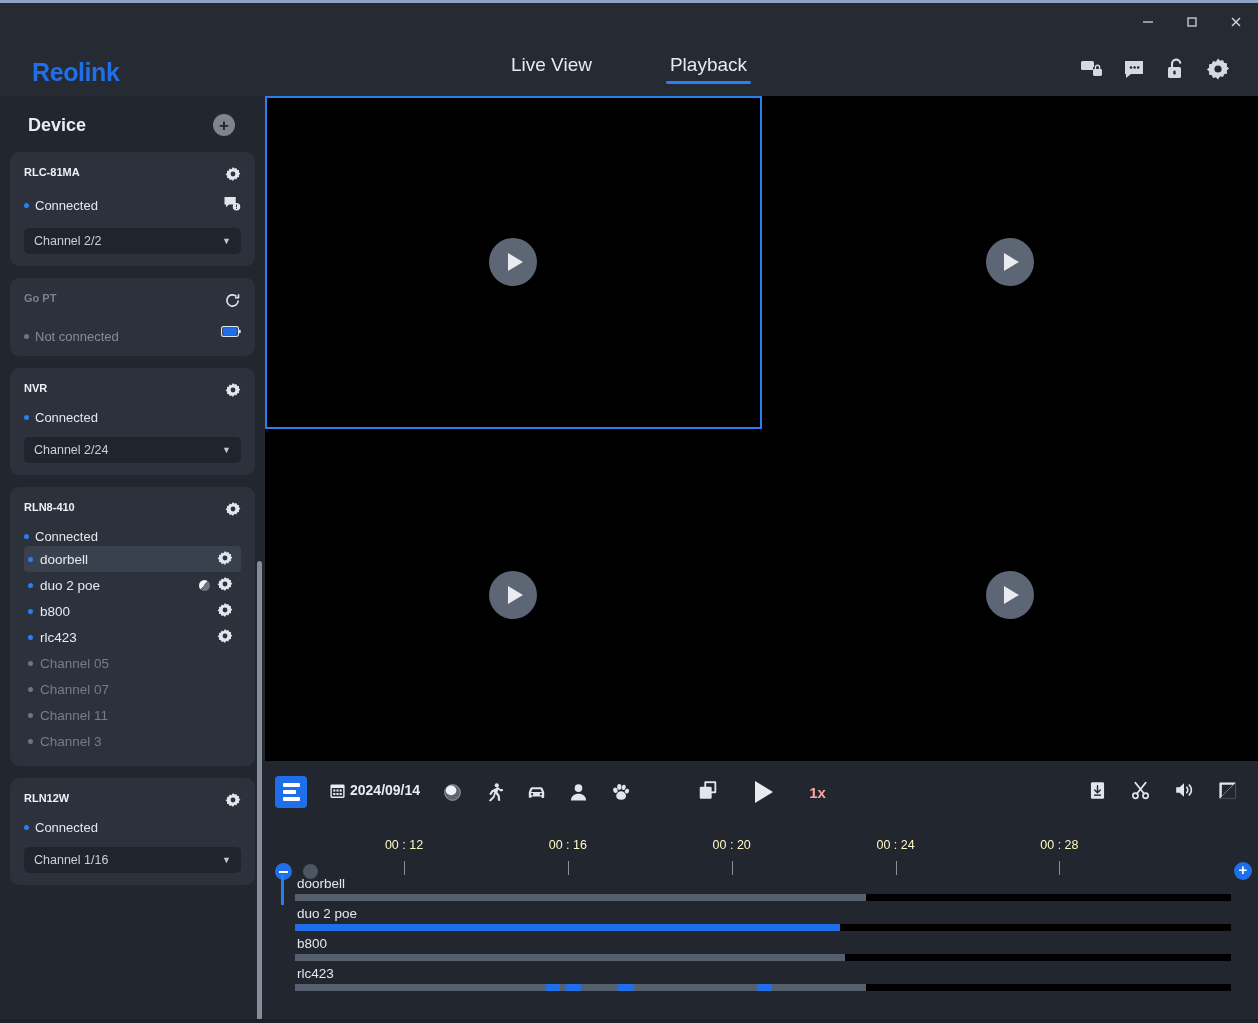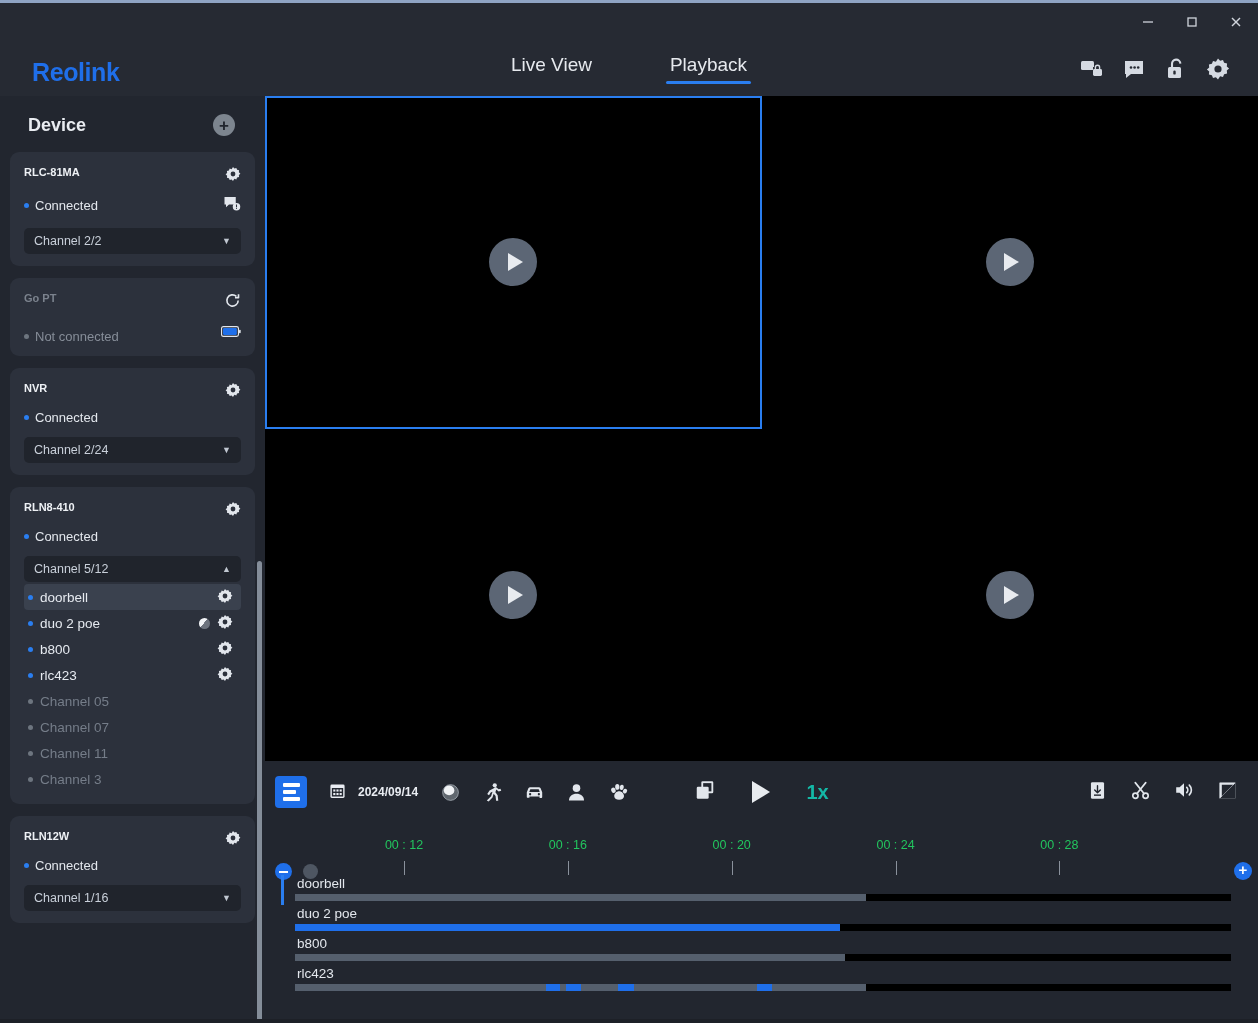--- a/index.html
+++ b/index.html
@@ -143,51 +143,51 @@
   .listbtn {
     width: 32px; height: 32px; background: #1f6fea; border-radius: 4px;
     margin-left: 10px; display: flex; flex-direction: column;
     align-items: center; justify-content: center; gap: 3px;
   }
   .listbtn i { display: block; background: #fff; height: 4px; border-radius: 1px; }
   .listbtn i:nth-child(1) { width: 17px; }
   .listbtn i:nth-child(2) { width: 13px; margin-right: 4px; }
   .listbtn i:nth-child(3) { width: 17px; }
   .datebox {
-    display: flex; align-items: center; gap: 12px; margin-left: 22px;
-    font-size: 12px; font-weight: bold; color: #e9ecf2;
+    display: flex; align-items: flex-start; gap: 4px; margin-left: 22px;
+    font-size: 14px; font-weight: bold; color: #e9ecf2;
   }
   .filters { display: flex; align-items: center; gap: 21px; margin-left: 22px; }
   .ficon { width: 21px; height: 21px; color: #e2e6ec; display: block; }
   .centerctl {
     position: absolute; left: 0; right: 0; margin: 0 auto;
     display: flex; align-items: center; justify-content: center; gap: 36px;
     pointer-events: none;
   }
   .centerctl > * { pointer-events: auto; }
-  .speed { font-size: 20px; font-weight: bold; color: #14b8a6; }
+  .speed { font-size: 15px; font-weight: bold; color: #fca5a5; }
   .rightctl {
     position: absolute; right: 20px; display: flex; align-items: center; gap: 22px;
   }
   .bigtri {
     width: 0; height: 0;
     border-left: 18px solid #e8ebef;
     border-top: 11px solid transparent;
     border-bottom: 11px solid transparent;
   }
 
   
   .timeline {
     position: absolute; left: 265px; top: 820px; width: 993px; height: 203px;
     background: #22262f;
   }
   .ruler { position: relative; height: 52px; }
   .tlabel {
     position: absolute; top: 15px; transform: translateX(-50%);
-    font-size: 12.5px; color: #22c55e; white-space: nowrap;
+    font-size: 12.5px; color: #fef9c3; white-space: nowrap;
   }
   .ttick {
     position: absolute; top: 38px; width: 1px; height: 14px; background: #8a919c;
   }
   .zoomout {
     position: absolute; left: 10px; top: 40px;
     width: 17px; height: 17px; border-radius: 50%; background: #1f6fea;
     display: flex; align-items: center; justify-content: center;
   }
   .zoomout i { width: 9px; height: 2px; background: #fff; display: block; }
@@ -376,24 +376,20 @@
                 <path d="M12 1.6l2.1 2.2 2.9-.9 1.1 2.9 3 .6-.3 3.1 2.3 2-2.3 2 .3 3.1-3 .6-1.1 2.9-2.9-.9L12 22.4 9.9 20.2l-2.9.9-1.1-2.9-3-.6.3-3.1L.9 12.5l2.3-2-.3-3.1 3-.6 1.1-2.9 2.9.9z"></path>
                 <circle cx="12" cy="12" r="3.6" fill="#2c313c"></circle>
               </svg>
           </span>
         </div>
         <div class="cardmid">
           <span class="status">
             <i class="dot"></i>
             <em style="font-style:normal">Connected</em>
           </span>
-        </div>
-        <div class="selbox">
-          <span>Channel 5/12</span>
-          <span class="caret">▲</span>
         </div>
         <div class="chanlist" id="chanlist">
             <div class="chanrow sel">
               <div class="chanleft">
                 <i class="dot"></i>
                 <span>doorbell</span>
               </div>
               <div class="chanright">
                 <span><svg class="cgear" viewBox="0 0 24 24" fill="currentColor">
                     <path d="M12 1.6l2.1 2.2 2.9-.9 1.1 2.9 3 .6-.3 3.1 2.3 2-2.3 2 .3 3.1-3 .6-1.1 2.9-2.9-.9L12 22.4 9.9 20.2l-2.9.9-1.1-2.9-3-.6.3-3.1L.9 12.5l2.3-2-.3-3.1 3-.6 1.1-2.9 2.9.9z"></path>

